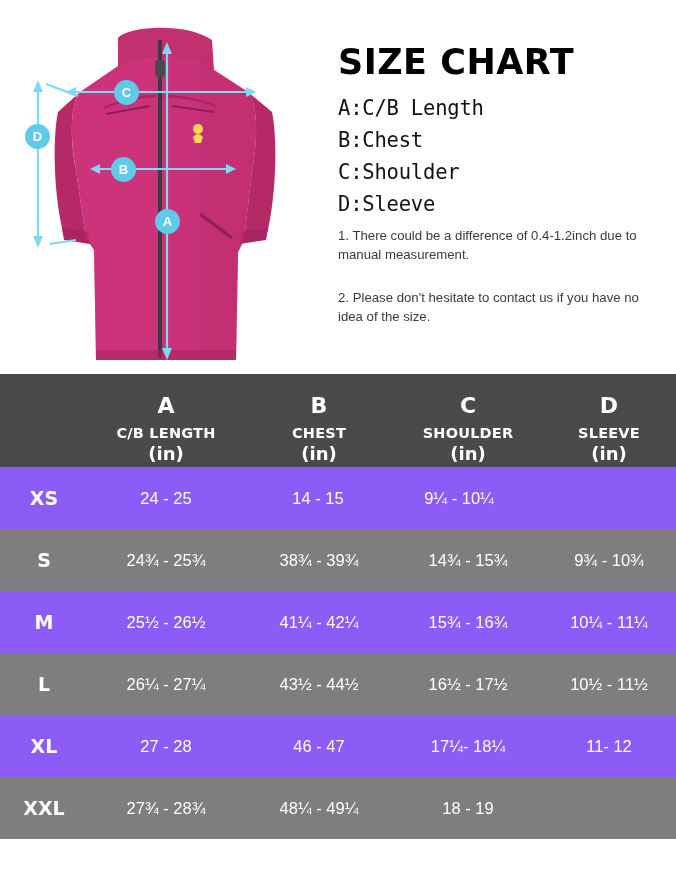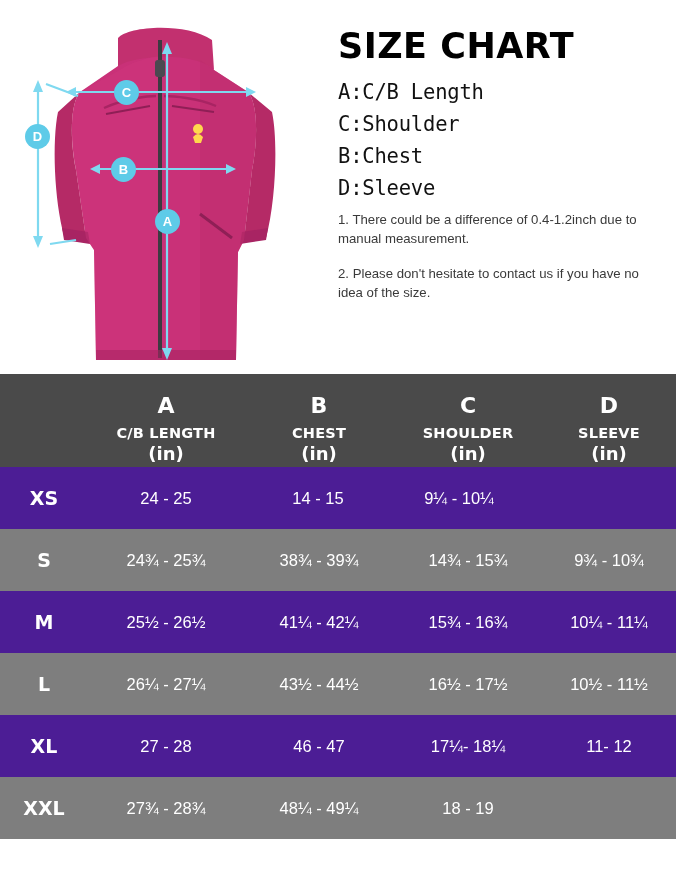--- a/index.html
+++ b/index.html
@@ -26,21 +26,21 @@
     height: 374px;
     position: relative;
     display: flex;
   }
   .garment-pane {
     width: 320px;
     position: relative;
   }
   .info-pane {
     flex: 1;
-    padding: 20px 18px 0 18px;
+    padding: 36px 18px 0 18px;
     position: relative;
   }
 
   .title {
     font-size: 35px;
     font-weight: bold;
     letter-spacing: 0.5px;
     color: #000;
     margin: 6px 0 14px 0;
     font-family: "DejaVu Sans", sans-serif;
@@ -49,21 +49,21 @@
     font-family: "DejaVu Sans Mono", monospace;
     font-size: 20.5px;
     color: #111;
     margin-bottom: 8px;
     letter-spacing: -0.2px;
   }
   .note {
     font-size: 13.2px;
     color: #3a3a3a;
     line-height: 1.45;
-    margin-top: 16px;
+    margin-top: 24px;
     font-family: "Liberation Sans", sans-serif;
   }
   .note.first { margin-top: 10px; }
 
   
   .jacket-wrap {
     position: absolute;
     left: 0; top: 0;
     width: 320px; height: 374px;
   }
@@ -102,21 +102,21 @@
   .head-row {
     background: #4a4a4a;
     color: #fff;
     height: 93px;
     padding: 0;
   }
   .data-row {
     height: 62px;
     color: #fff;
   }
-  .row-dark { background: #4c1d95; }
+  .row-dark { background: #8b5cf6; }
   .row-light { background: #7e7e7e; }
 
   .c0 { width: 88px; text-align: center; }
   .c1 { width: 156px; text-align: center; }
   .c2 { width: 150px; text-align: center; }
   .c3 { width: 148px; text-align: center; }
   .c4 { width: 134px; text-align: center; }
 
   .hdr-letter {
     font-size: 22px;
@@ -224,22 +224,22 @@
         <div class="badge" id="badge-d">D</div>
         <div class="badge" id="badge-b">B</div>
         <div class="badge" id="badge-a">A</div>
       </div>
     </div>
 
     <div class="info-pane">
       <div class="title">SIZE CHART</div>
 
       <div class="legend-line">A:C/B Length</div>
+      <div class="legend-line">B:Chest</div>
       <div class="legend-line">C:Shoulder</div>
-      <div class="legend-line">B:Chest</div>
       <div class="legend-line">D:Sleeve</div>
 
       <div class="note first">1. There could be a difference of 0.4-1.2inch due to manual measurement.</div>
       <div class="note">2. Please don't hesitate to contact us if you have no idea of the size.</div>
     </div>
   </div>
 
   <div class="table">
 
     <div class="row head-row">

